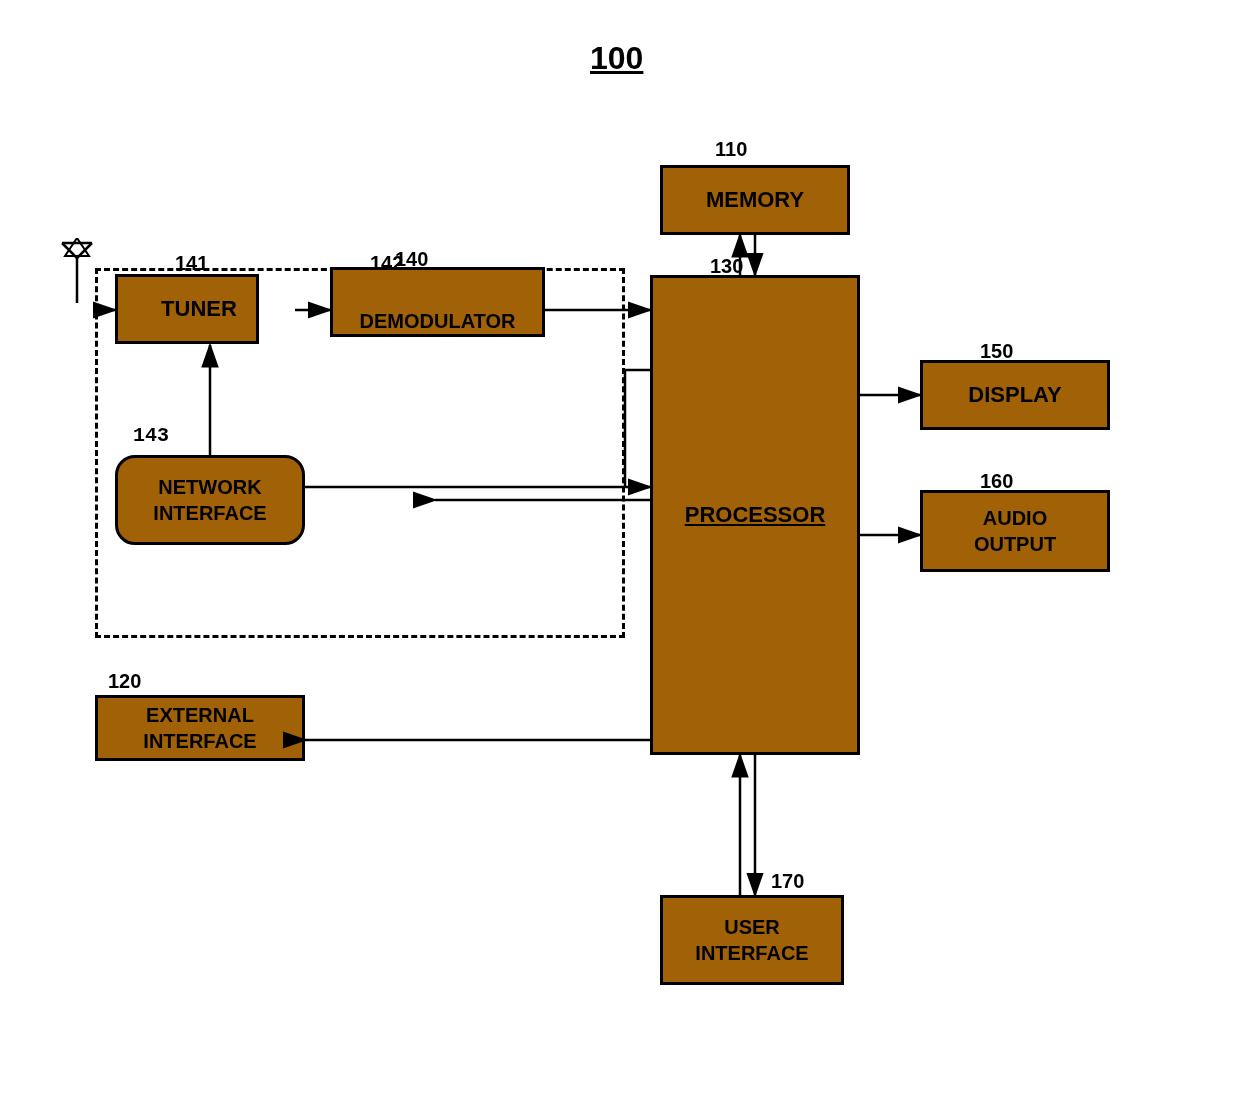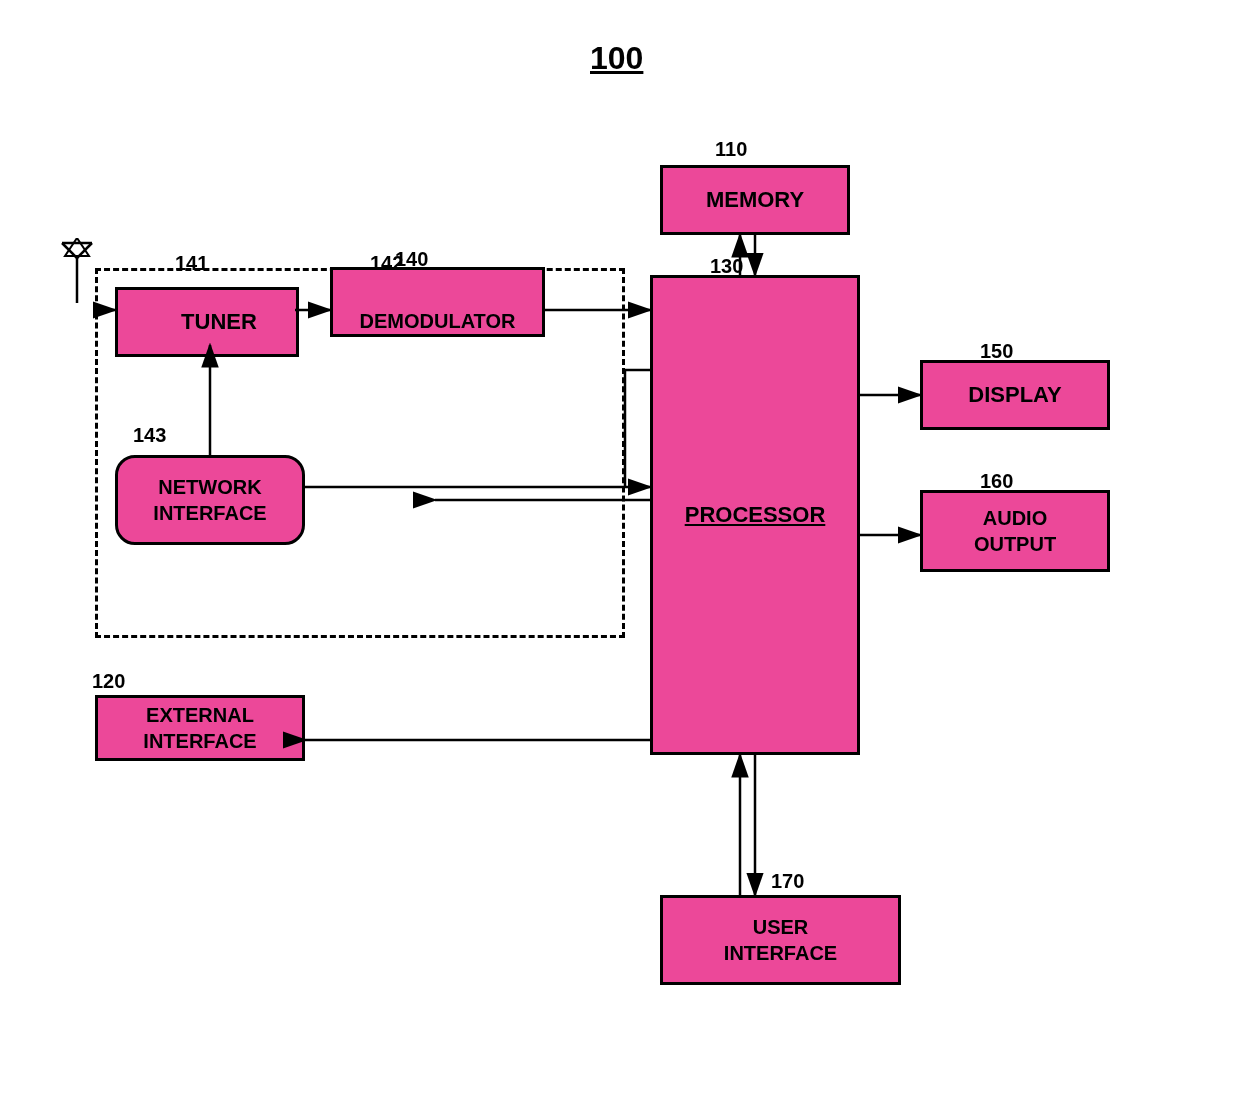--- a/index.html
+++ b/index.html
@@ -19,21 +19,21 @@
     }
     .box {
       position: absolute;
       border: 3px solid #000;
       display: flex;
       align-items: center;
       justify-content: center;
       text-align: center;
       font-size: 20px;
       font-weight: bold;
-      background: #ec4899;
+      background: #a16207;
       line-height: 1.3;
     }
     .dashed-box {
       position: absolute;
       border: 3px dashed #000;
       background: transparent;
     }
     .label {
       position: absolute;
       font-size: 20px;
@@ -66,56 +66,56 @@
 
   <div class="label" style="top:138px; left:715px;">110</div>
   <div class="box" style="left:660px; top:165px; width:190px; height:70px; font-size:22px;">
     <span>MEMORY</span>
   </div>
 
   <div class="label" style="top:248px; left:395px;">140</div>
   <div class="dashed-box" style="left:95px; top:268px; width:530px; height:370px;"></div>
 
   <div class="label" style="top:252px; left:175px;">141</div>
-  <div class="box" style="left:115px; top:287px; width:184px; height:70px; font-size:22px;padding-left:24px;">
+  <div class="box" style="left:115px; top:274px; width:144px; height:70px; font-size:22px;padding-left:24px;">
     <span>TUNER</span>
   </div>
 
   <div class="label" style="top:252px; left:370px;">142</div>
   <div class="box" style="left:330px; top:267px; width:215px; height:70px; font-size:20px;align-items:flex-end;">
     <span>DEMODULATOR</span>
   </div>
 
-  <div class="label" style="top:424px; left:133px;">143</div>
+  <div class="label" style="top:424px; left:133px;font-family:Liberation Mono, monospace;">143</div>
   <div class="box" style="left:115px; top:455px; width:190px; height:90px; font-size:20px; line-height:1.3;border-radius:20px;">
     <span>NETWORK<br>INTERFACE</span>
   </div>
 
   <div class="label" style="top:255px; left:710px;">130</div>
   <div class="box" style="left:650px; top:275px; width:210px; height:480px; font-size:22px;text-decoration:underline;">
     <span>PROCESSOR</span>
   </div>
 
-  <div class="label" style="top:670px; left:92px;">120</div>
+  <div class="label" style="top:670px; left:108px;">120</div>
   <div class="box" style="left:95px; top:695px; width:210px; height:66px; font-size:20px; line-height:1.3;">
     <span>EXTERNAL<br>INTERFACE</span>
   </div>
 
   <div class="label" style="top:340px; left:980px;">150</div>
   <div class="box" style="left:920px; top:360px; width:190px; height:70px; font-size:22px;">
     <span>DISPLAY</span>
   </div>
 
   <div class="label" style="top:470px; left:980px;">160</div>
   <div class="box" style="left:920px; top:490px; width:190px; height:82px; font-size:20px; line-height:1.3;">
     <span>AUDIO<br>OUTPUT</span>
   </div>
 
   <div class="label" style="top:870px; left:771px;text-align:center;">170</div>
-  <div class="box" style="left:660px; top:895px; width:241px; height:90px; font-size:20px; line-height:1.3;">
+  <div class="box" style="left:660px; top:895px; width:184px; height:90px; font-size:20px; line-height:1.3;">
     <span>USER<br>INTERFACE</span>
   </div>
 
   <svg style="position:absolute; top:238px; left:52px; width:50px; height:70px;">
     <line x1="25" y1="65" x2="25" y2="20" stroke="#000" stroke-width="2.5"></line>
     <line x1="25" y1="20" x2="10" y2="5" stroke="#000" stroke-width="2.5"></line>
     <line x1="25" y1="20" x2="40" y2="5" stroke="#000" stroke-width="2.5"></line>
     <line x1="10" y1="5" x2="40" y2="5" stroke="#000" stroke-width="2.5"></line>
 
     <polygon points="25,0 13,18 37,18" fill="none" stroke="#000" stroke-width="2"></polygon>

